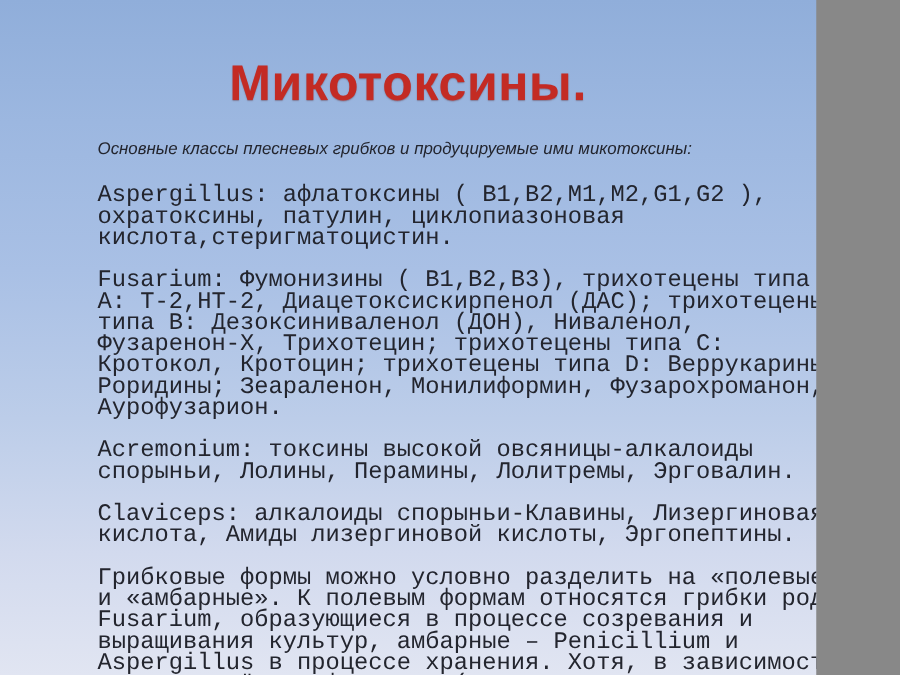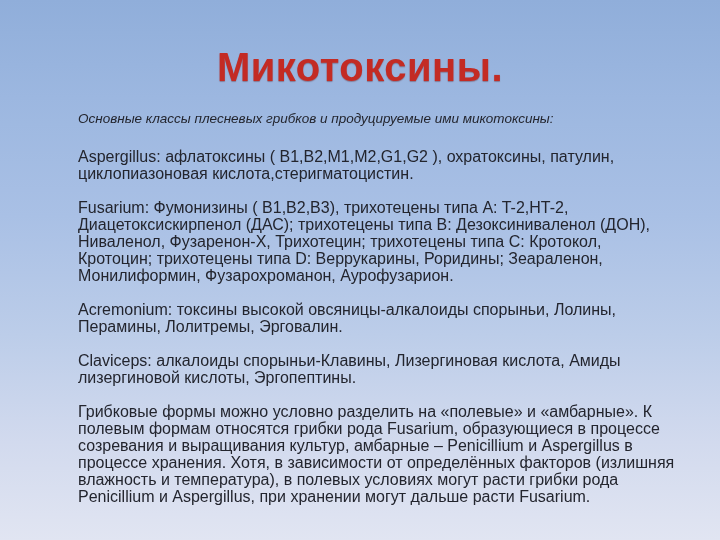--- a/index.html
+++ b/index.html
@@ -2,21 +2,21 @@
 <html><head>
 <meta charset="utf-8">
 <style>
   html, body {
     margin: 0;
     padding: 0;
     background: #888;
   }
   .slide {
     position: relative;
-    width: 720px;
+    width: 653px;
     height: 540px;
     overflow: hidden;
     background: linear-gradient(to bottom, #90aeda 0%, #9cb7e0 18%, #a9c0e5 40%, #bccde9 62%, #d2daee 82%, #e1e5f2 100%);
     font-family: "Liberation Sans", "DejaVu Sans", sans-serif;
   }
   .title {
     margin: 0;
     padding-top: 44px;
     text-align: center;
     font-size: 40px;
@@ -34,25 +34,26 @@
     color: #23252e;
   }
   .intro {
     font-style: italic;
     font-size: 13.5px;
     line-height: 17px;
     margin: 0 0 21px 0;
     color: #23252e;
   }
   .content p.body-par {
-    font-size: 16px;
+    font-size: 19px;
     line-height: 17px;
     margin: 0 0 17px 0;
     color: #23252e;
     text-align: left;
+    font-family: Liberation Mono, monospace;
   }
 </style>
 </head>
 <body>
 
 <div class="slide">
   <h1 class="title">Микотоксины.</h1>
 
   <div class="content">
     <p class="intro">Основные классы плесневых грибков и продуцируемые ими микотоксины:</p>

